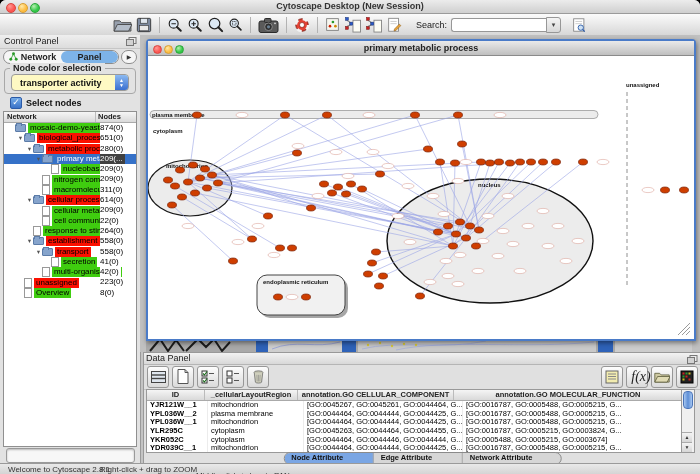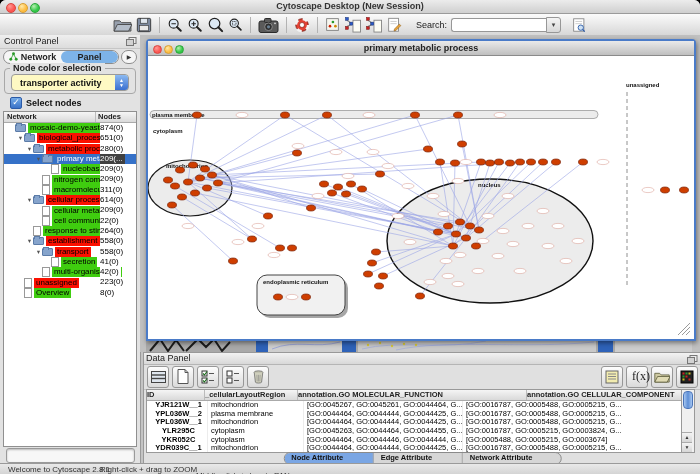--- a/index.html
+++ b/index.html
@@ -89,29 +89,29 @@
   
   .dp{position:absolute;left:143px;top:352px;width:557px;height:111px;background:#e0e0e0;
     border-top:1px solid #999;border-left:1px solid #999;}
   .dp-header{position:absolute;left:0;top:0;right:0;height:11px;font-size:9px;line-height:11px;padding-left:2px;
     color:#222;background:linear-gradient(#f2f2f2,#d8d8d8);border-bottom:1px solid #b5b5b5;}
   .dp-toolbar{position:absolute;left:0;top:11px;right:0;height:25px;display:flex;align-items:center;
     padding:0 3px;gap:3px;border-bottom:1px solid #c4c4c4;}
   .dbtn{width:20px;height:20px;border:1px solid #979797;border-radius:3px;
     background:linear-gradient(#fdfdfd,#dadada);display:flex;align-items:center;justify-content:center;}
   .dsp{flex:1;}
-  .fx-label{font-size:12px;font-family:"Liberation Serif",serif;color:#222;margin-left:8px;}
+  .fx-label{font-size:14px;font-style:italic;font-family:"Liberation Serif",serif;color:#222;margin-left:8px;}
   .dtable{position:absolute;left:2px;top:36px;width:534px;height:62px;background:#fff;border:1px solid #999;overflow:hidden;}
   .dthead{display:flex;height:10px;background:linear-gradient(#f5f5f5,#d9d9d9);border-bottom:1px solid #aaa;
-    font-size:7.5px;font-weight:bold;color:#222;}
+    font-size:7.5px;font-weight:bold;color:#222;text-align:center;}
   .dth{line-height:10px;border-right:1px solid #bbb;overflow:hidden;white-space:nowrap;}
   .c0{width:57px;flex:none;}.c1{width:92px;flex:none;}.c2{width:155px;flex:none;}.c3{width:228px;flex:none;}
   .dtr{display:flex;height:8.7px;font-size:7.5px;color:#000;}
   .dcell{line-height:8.7px;padding-left:3px;border-right:1px solid #ececec;overflow:hidden;white-space:nowrap;}
-  .dtr .c0{font-weight:bold;text-align:center;}
+  .dtr .c0{font-weight:bold;}
   .vscroll{position:absolute;left:537px;top:36px;width:12px;height:62px;background:#f0f0f0;border:1px solid #999;}
   .vthumb{position:absolute;left:1px;top:1px;width:8px;height:16px;border-radius:4px;
     background:linear-gradient(90deg,#a6c6f0,#5d8ed6,#a6c6f0);border:.5px solid #4a74b8;}
   .varrows{position:absolute;left:0;bottom:0;width:10px;}
   .varrow{height:9px;border-top:1px solid #aaa;background:linear-gradient(#f4f4f4,#d6d6d6);
     font-size:5px;line-height:9px;text-align:center;color:#333;}
   .dp-tabs{position:absolute;left:50%;transform:translateX(-50%);top:99px;height:11px;display:flex;
     border:1px solid #8a8a8a;border-radius:8px;overflow:hidden;background:#d6d6d6;}
   .dtab{padding:0 7px;font-size:7.5px;font-weight:bold;line-height:10px;color:#111;border-right:1px solid #a8a8a8;}
   .dtab:last-child{border-right:none;}
@@ -725,22 +725,22 @@
             <rect x="5.5" y="5.5" width="2" height="2" fill="#cc2222"></rect>
             <rect x="8.5" y="8.5" width="2" height="2" fill="#cc2222"></rect>
             <rect x="2.5" y="8.5" width="2" height="2" fill="#c8b820"></rect>
           </svg>
         </span>
     </div>
     <div class="dtable">
       <div class="dthead">
         <span class="dth c0">ID</span>
         <span class="dth c1">_cellularLayoutRegion</span>
+        <span class="dth c2">annotation.GO CELLULAR_COMPONENT</span>
         <span class="dth c3">annotation.GO MOLECULAR_FUNCTION</span>
-        <span class="dth c2">annotation.GO CELLULAR_COMPONENT</span>
       </div>
       <div id="table-body">
           <div class="dtr">
             <span class="dcell c0">YJR121W__1</span>
             <span class="dcell c1">mitochondrion</span>
             <span class="dcell c2">[GO:0045267, GO:0045261, GO:0044464, G...</span>
             <span class="dcell c3">[GO:0016787, GO:0005488, GO:0005215, G...</span>
           </div>
           <div class="dtr">
             <span class="dcell c0">YPL036W__2</span>

